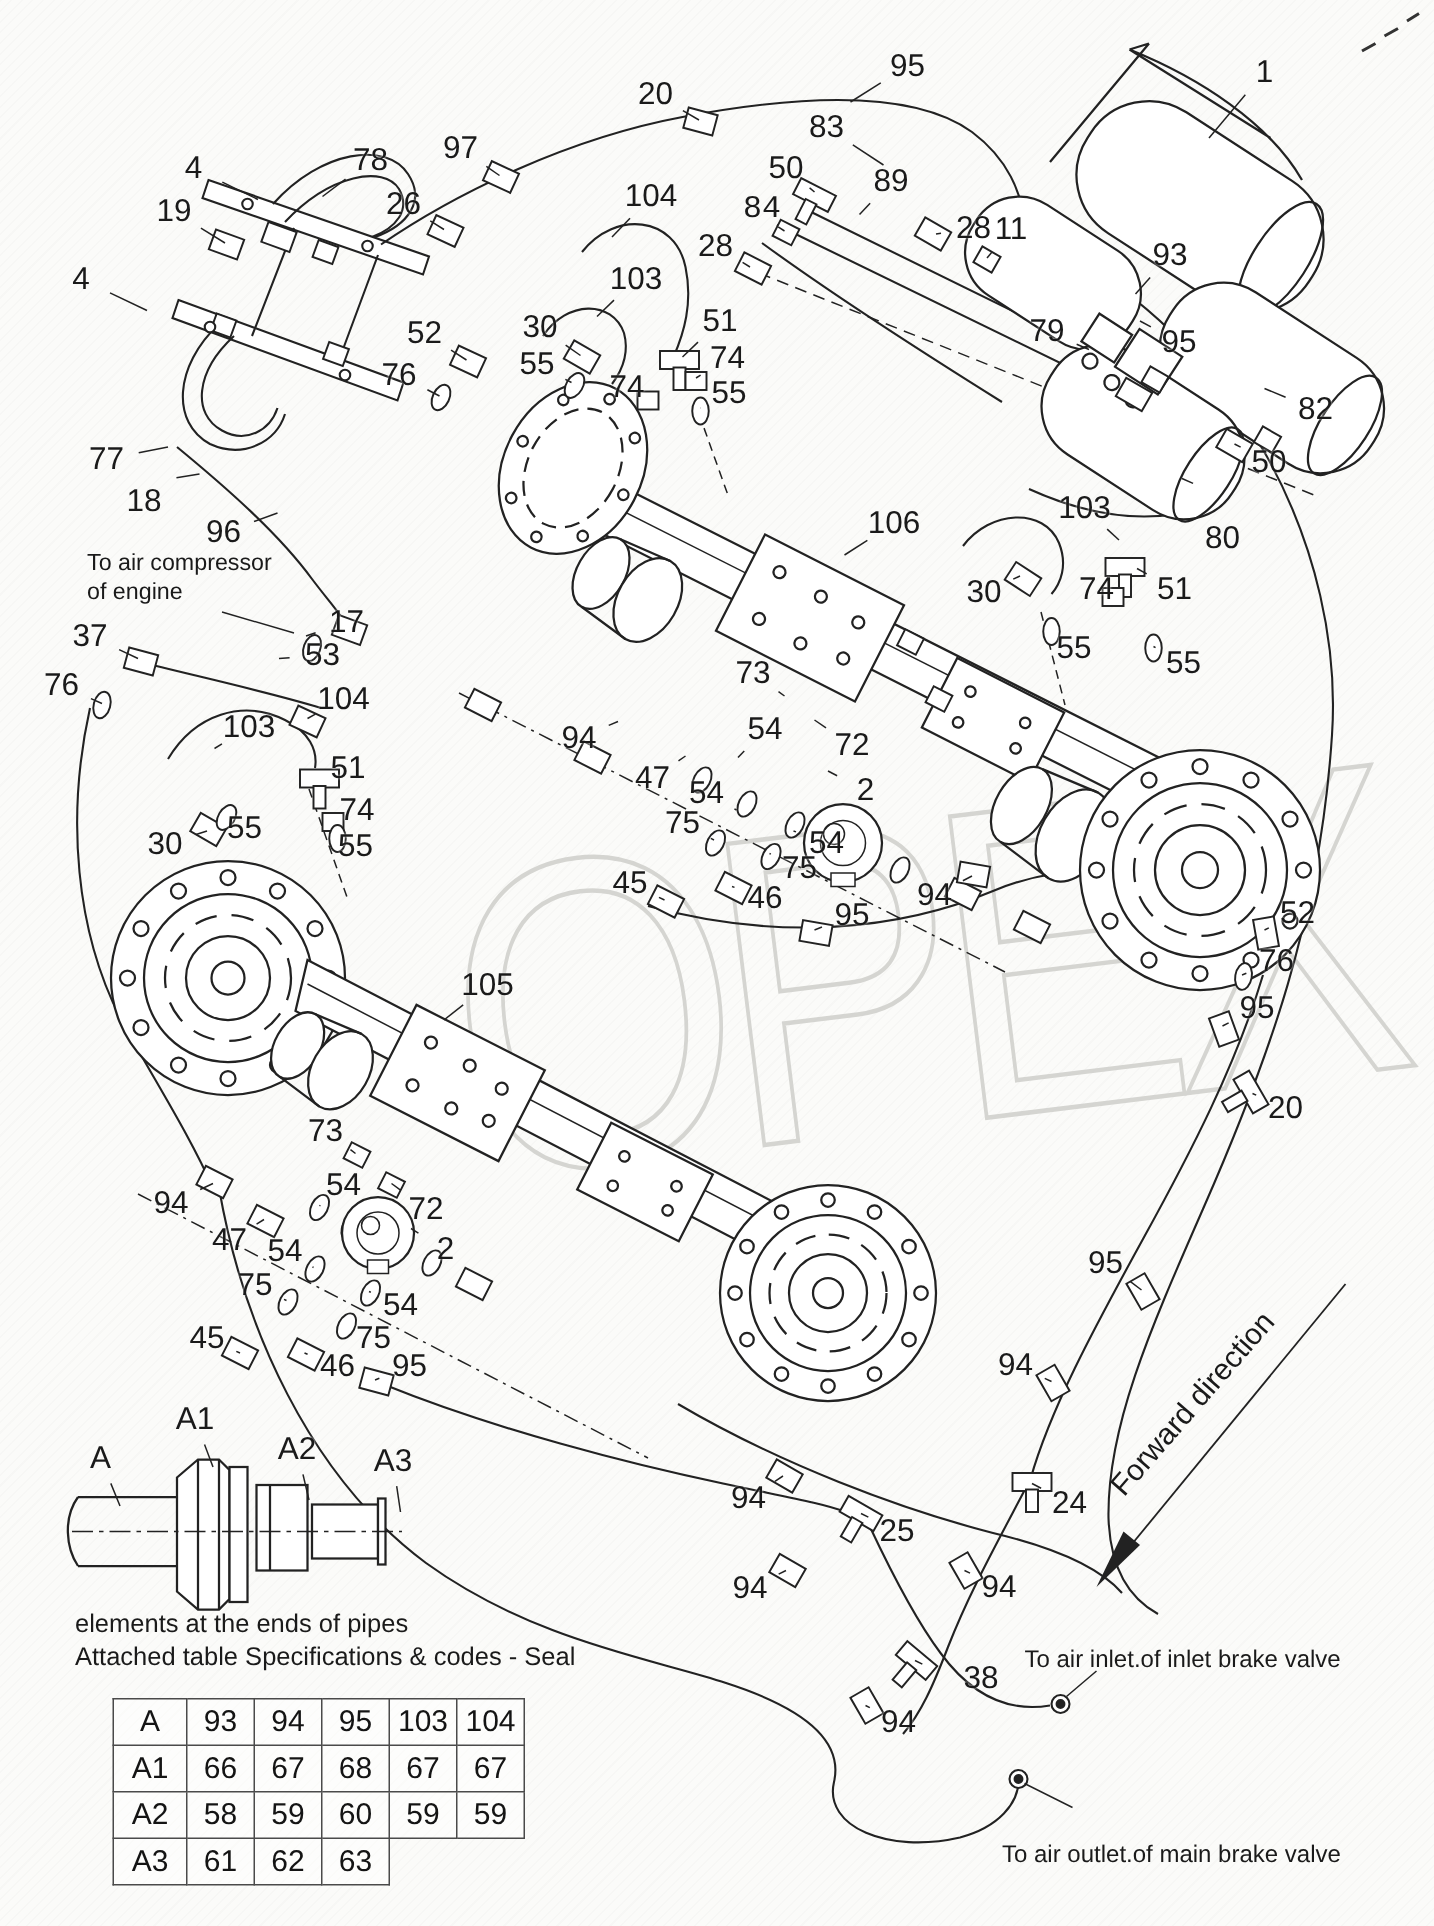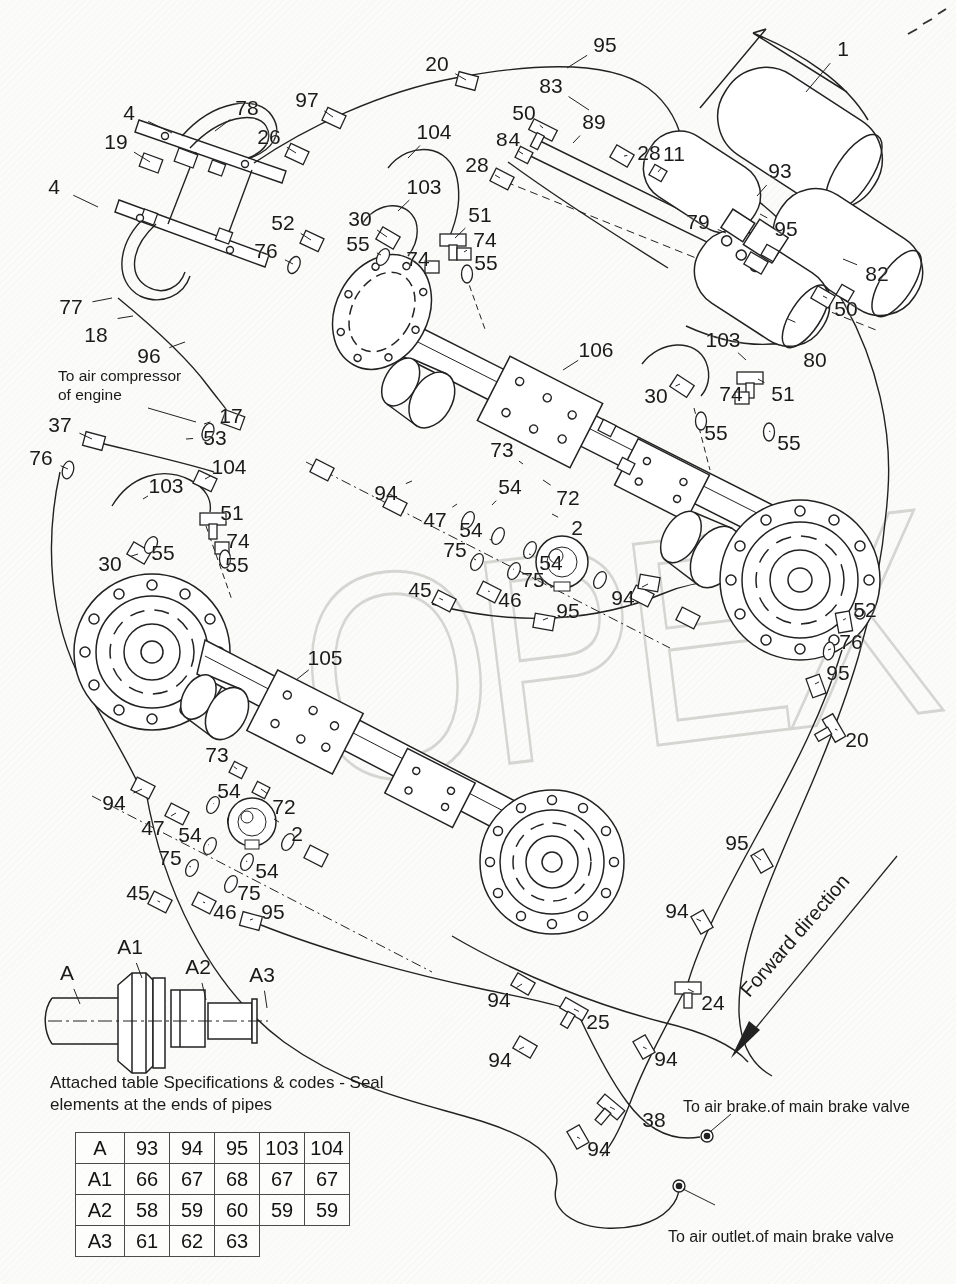--- a/index.html
+++ b/index.html
@@ -585,26 +585,26 @@
       <span class="callout" style="left: 130px; top: 946px;">A1</span>
       <span class="callout" style="left: 198px; top: 966px;">A2</span>
       <span class="callout" style="left: 262px; top: 974px;">A3</span>
     </div>
 
 <div class="note" id="note-compressor">
   <div>To air compressor</div>
   <div>of engine</div>
 </div>
 
-<div class="note" id="note-inlet">To air brake.of main brake valve</div>
+<div class="note" id="note-inlet">To air inlet.of inlet brake valve</div>
 <div class="note" id="note-outlet">To air outlet.of main brake valve</div>
 
 <div class="note" id="note-attached">
+  <div>elements at the ends of pipes</div>
   <div>Attached table Specifications &amp; codes - Seal</div>
-  <div>elements at the ends of pipes</div>
 </div>
 
 <table id="spec-table">
       <tbody>
         <tr>
           <td class="c0">A</td>
           <td class="c">93</td>
           <td class="c">94</td>
           <td class="c">95</td>
           <td class="c">103</td>

